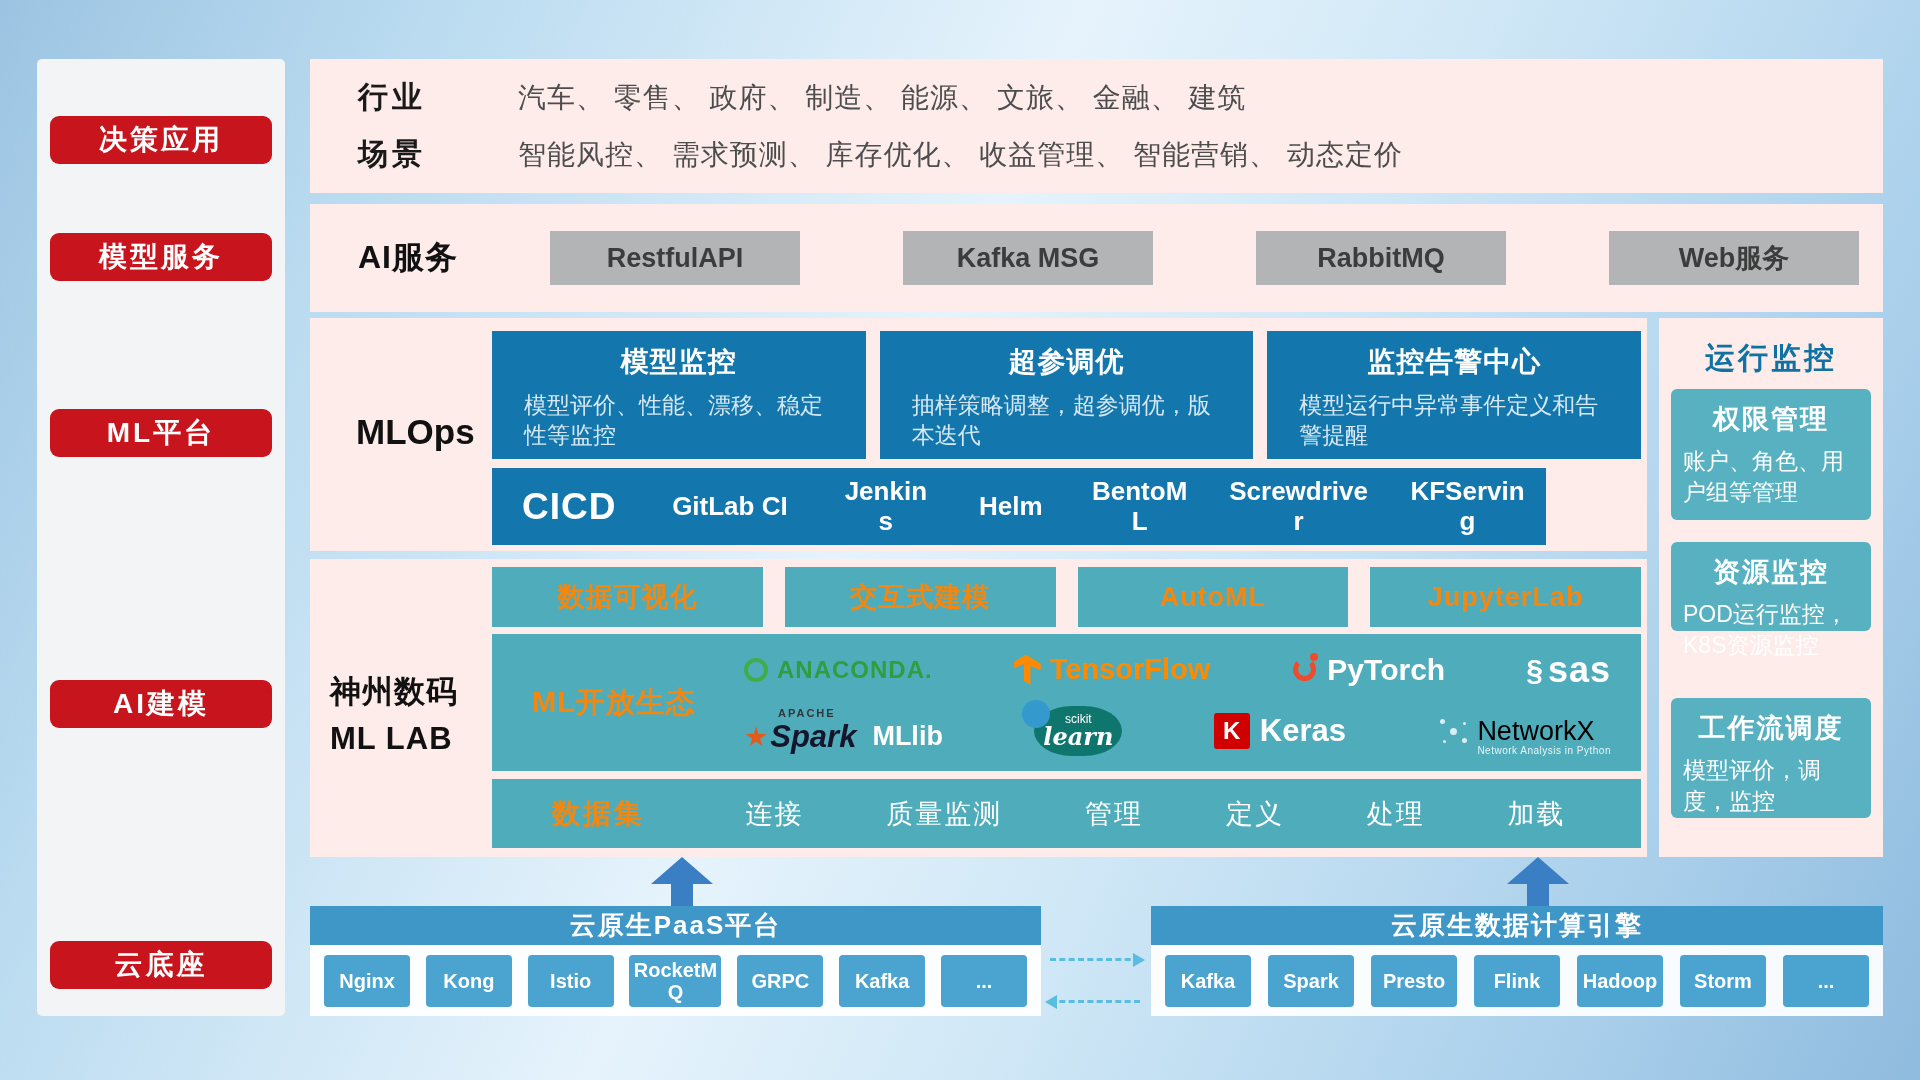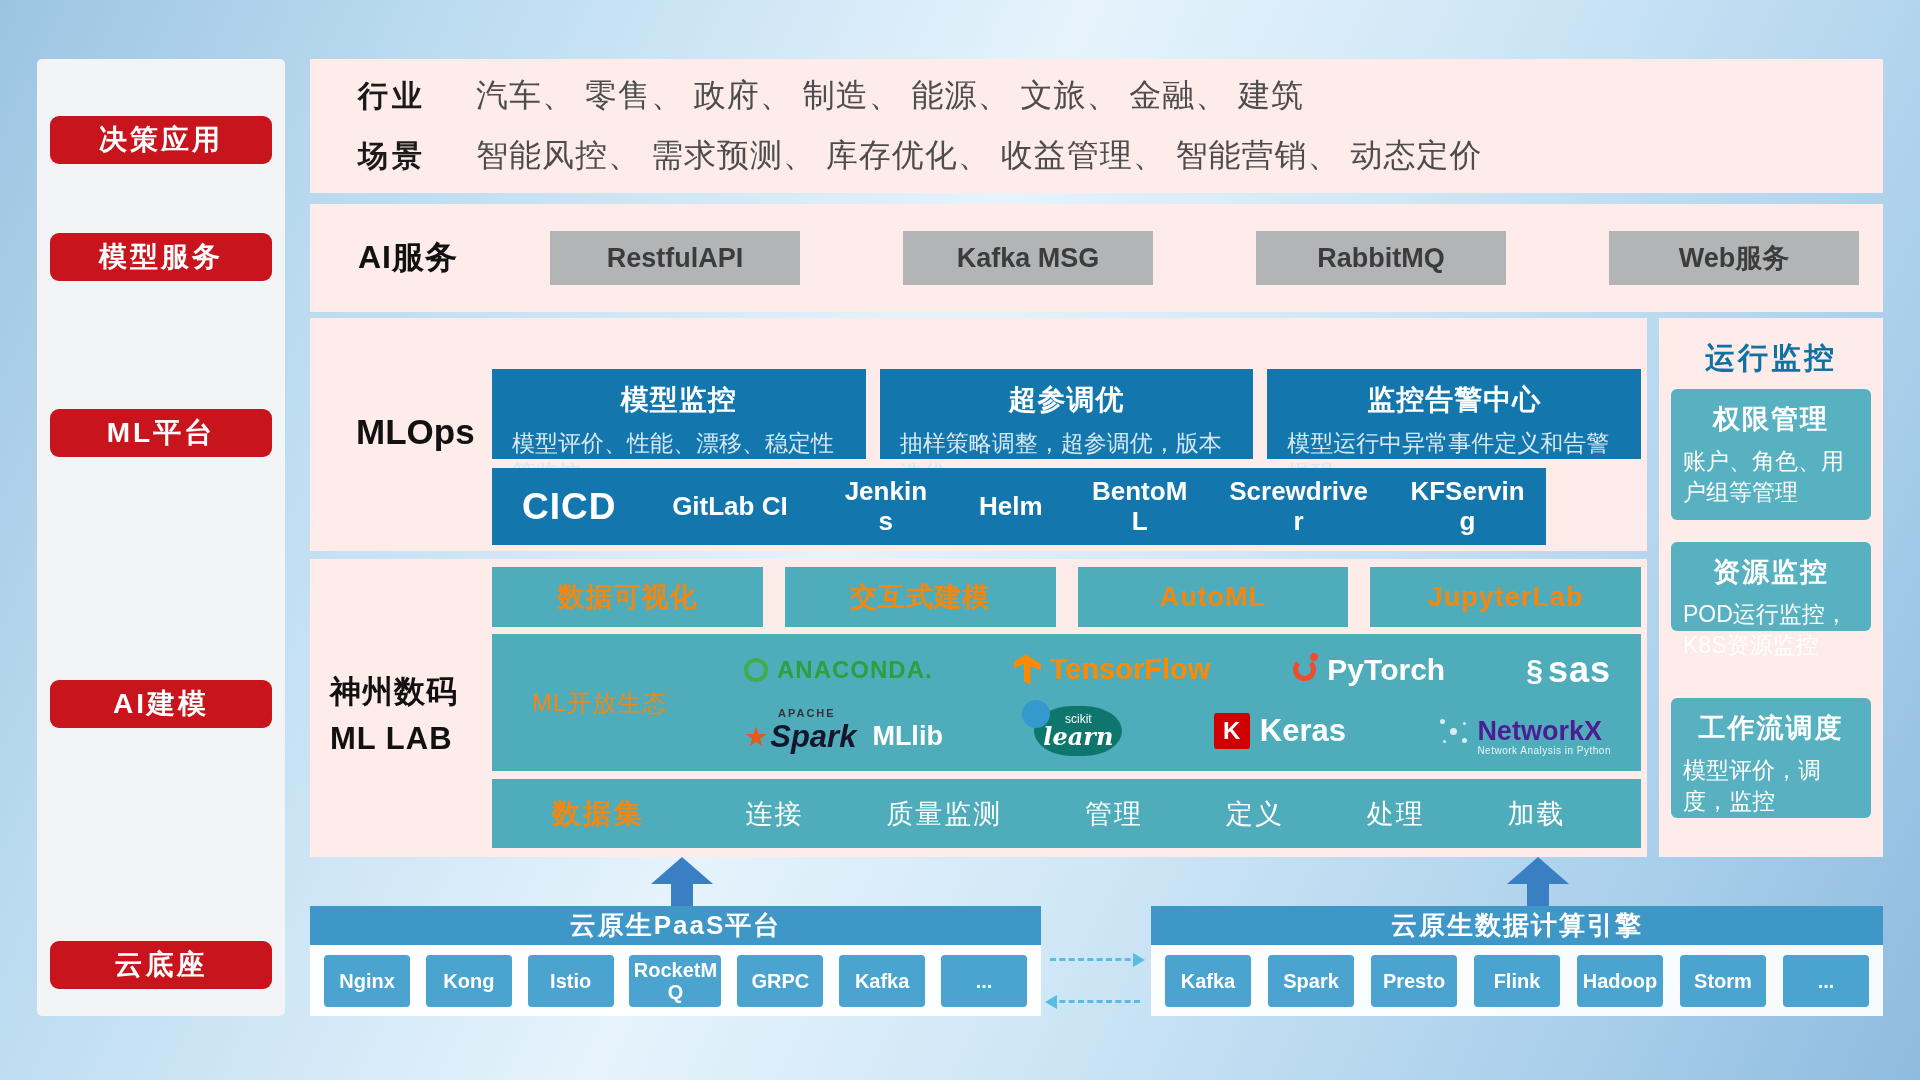--- a/index.html
+++ b/index.html
@@ -13,53 +13,53 @@
     font-size:28px;font-weight:bold;display:flex;align-items:center;justify-content:center;letter-spacing:3px;}
   .sb1{top:57px}.sb2{top:174px}.sb3{top:350px}.sb4{top:621px}.sb5{top:882px}
 
   
   .pink{position:absolute;background:#fdece9;}
 
   
   .row-industry{left:310px;top:59px;width:1573px;height:134px;display:flex;flex-direction:column;justify-content:center;gap:16px;padding-left:48px;box-sizing:border-box;}
   .ind-line{display:flex;align-items:center;}
   .ind-label{font-size:30px;font-weight:bold;color:#1a1a1a;width:118px;letter-spacing:4px;}
-  .ind-value{font-size:32px;color:#4d4d4d;letter-spacing:1px;text-align:right;}
+  .ind-value{font-size:28px;color:#4d4d4d;margin-left:42px;letter-spacing:1px;text-align:right;}
 
   
   .row-service{left:310px;top:204px;width:1573px;height:108px;display:flex;align-items:center;padding-left:48px;box-sizing:border-box;}
   .svc-label{font-size:32px;font-weight:bold;color:#111;width:150px;letter-spacing:1px;}
   .svc-chips{flex:1;display:flex;justify-content:space-between;padding:0 24px 0 42px;}
   .svc-chip{width:250px;height:54px;background:#b3b4b6;color:#3c3c3c;font-size:27px;font-weight:bold;display:flex;align-items:center;justify-content:center;}
 
   
   .row-mlops{left:310px;top:318px;width:1337px;height:233px;}
   .mlops-label{position:absolute;left:46px;top:94px;font-size:35px;font-weight:bold;color:#111;}
   .mlops-cards{position:absolute;left:182px;top:13px;width:1149px;height:128px;display:flex;gap:14px;}
-  .mlops-card{flex:1;background:#1377ad;color:#fff;padding:12px 20px;box-sizing:border-box;margin-top:38px;}
+  .mlops-card{flex:1;background:#1377ad;color:#fff;padding:12px 32px;box-sizing:border-box;}
   .mlops-card .t{font-size:28px;font-weight:bold;text-align:center;margin-bottom:9px;letter-spacing:1px;}
   .mlops-card .d{font-size:23px;color:#d6e8f3;line-height:1.32;}
   .cicd{position:absolute;left:182px;top:150px;width:1054px;height:77px;background:#1377ad;display:flex;align-items:center;color:#fff;}
   .cicd-label{font-size:37px;font-weight:bold;padding:0 22px 0 30px;letter-spacing:1px;}
   .cicd-items{flex:1;display:flex;justify-content:space-around;align-items:center;}
   .cicd-item{font-size:26px;font-weight:600;text-align:center;line-height:1.12;overflow-wrap:anywhere;}
   .cicd-item:nth-child(1){width:142px;overflow-wrap:normal;}
   .cicd-item:nth-child(2){width:88px;}
   .cicd-item:nth-child(3){width:80px;}
   .cicd-item:nth-child(4){width:96px;}
   .cicd-item:nth-child(5){width:140px;}
   .cicd-item:nth-child(6){width:116px;}
 
   
   .row-mllab{left:310px;top:559px;width:1337px;height:298px;}
   .mllab-title{position:absolute;left:20px;top:110px;font-size:31px;font-weight:bold;color:#111;line-height:1.5;letter-spacing:1px;}
   .features{position:absolute;left:182px;top:8px;width:1149px;height:60px;display:flex;gap:22px;}
   .feature{flex:1;background:#4fadbb;color:#f5870f;font-size:27px;font-weight:bold;display:flex;align-items:center;justify-content:center;letter-spacing:1px;}
   .eco{position:absolute;left:182px;top:75px;width:1149px;height:137px;background:#4fadbb;display:flex;align-items:center;box-sizing:border-box;}
-  .eco-label{width:252px;padding-left:40px;font-size:24px;font-weight:normal;color:#f5870f;box-sizing:border-box;letter-spacing:1px;}
+  .eco-label{width:252px;padding-left:40px;font-size:29px;font-weight:bold;color:#f5870f;box-sizing:border-box;letter-spacing:1px;}
   .eco-logos{flex:1;display:flex;flex-direction:column;justify-content:space-evenly;height:100%;padding-right:30px;}
   .eco-row{display:flex;align-items:center;justify-content:space-between;}
   .logo{display:flex;align-items:center;}
   .ana-ring{width:24px;height:24px;border:4px solid #3fae49;border-radius:50%;margin-right:9px;box-sizing:border-box;}
   .ana-text{font-size:24px;font-weight:bold;color:#2f9e3e;letter-spacing:1px;}
   .tf-icon{width:27px;height:30px;margin-right:9px;background:#ff8a00;
     clip-path:polygon(45% 0,100% 30%,100% 52%,62% 38%,62% 100%,38% 88%,38% 30%,0 46%,0 24%);}
   .tf-text{font-size:29px;font-weight:bold;color:#ff8a00;}
   .pt-icon{position:relative;width:27px;height:27px;margin-right:9px;}
   .pt-icon::before{content:"";position:absolute;inset:2px;border:5px solid #ee4c2c;border-radius:50%;border-top-color:transparent;}
@@ -77,21 +77,21 @@
   .skl-blob{position:relative;background:#0f766e;border-radius:50%/58%;width:88px;height:50px;display:flex;flex-direction:column;align-items:center;justify-content:center;}
   .skl-blob::before{content:"";position:absolute;left:-12px;top:-6px;width:28px;height:28px;border-radius:50%;background:#3499cd;}
   .skl-top{font-size:12px;color:#fff;line-height:1;position:relative;}
   .skl-learn{font-size:24px;font-weight:bold;font-style:italic;color:#fff;line-height:1;font-family:"DejaVu Serif","Liberation Serif",serif;position:relative;}
   .keras-k{width:36px;height:36px;background:#d00000;border-radius:3px;color:#fff;font-size:24px;font-weight:bold;display:flex;align-items:center;justify-content:center;margin-right:10px;}
   .keras-text{font-size:31px;font-weight:bold;color:#fff;}
   .nx-icon{position:relative;width:32px;height:32px;margin-right:8px;}
   .nx-icon::before{content:"";position:absolute;left:13px;top:13px;width:7px;height:7px;border-radius:50%;background:#d9edf5;
     box-shadow:-11px -10px 0 -1px #d9edf5,11px -8px 0 -2px #d9edf5,-9px 10px 0 -2px #d9edf5,11px 9px 0 -1px #d9edf5;}
   .nx-body{display:flex;flex-direction:column;line-height:1.05;}
-  .nx-name{font-size:27px;font-weight:bold;color:#4c1d95;margin-top:12px;}
+  .nx-name{font-size:27px;font-weight:normal;color:#000000;margin-top:12px;}
   .nx-sub{font-size:10px;color:#e8f4f8;letter-spacing:.5px;}
   .dataset{position:absolute;left:182px;top:220px;width:1149px;height:69px;background:#4fadbb;display:flex;align-items:center;justify-content:center;}
   .ds-label{width:212px;padding-left:60px;font-size:28px;font-weight:bold;color:#f5870f;box-sizing:border-box;letter-spacing:3px;}
   .ds-items{flex:1;display:flex;justify-content:space-around;padding-right:34px;}
   .ds-item{font-size:27px;color:#fff;letter-spacing:2px;}
 
   
   .monitor{left:1659px;top:318px;width:224px;height:539px;}
   .mon-title{text-align:center;padding-top:20px;font-size:30px;font-weight:bold;color:#1071a3;letter-spacing:3px;}
   .mon-card{position:absolute;left:12px;width:200px;background:#57b1c1;border-radius:6px;color:#fff;padding:12px 12px;box-sizing:border-box;}

